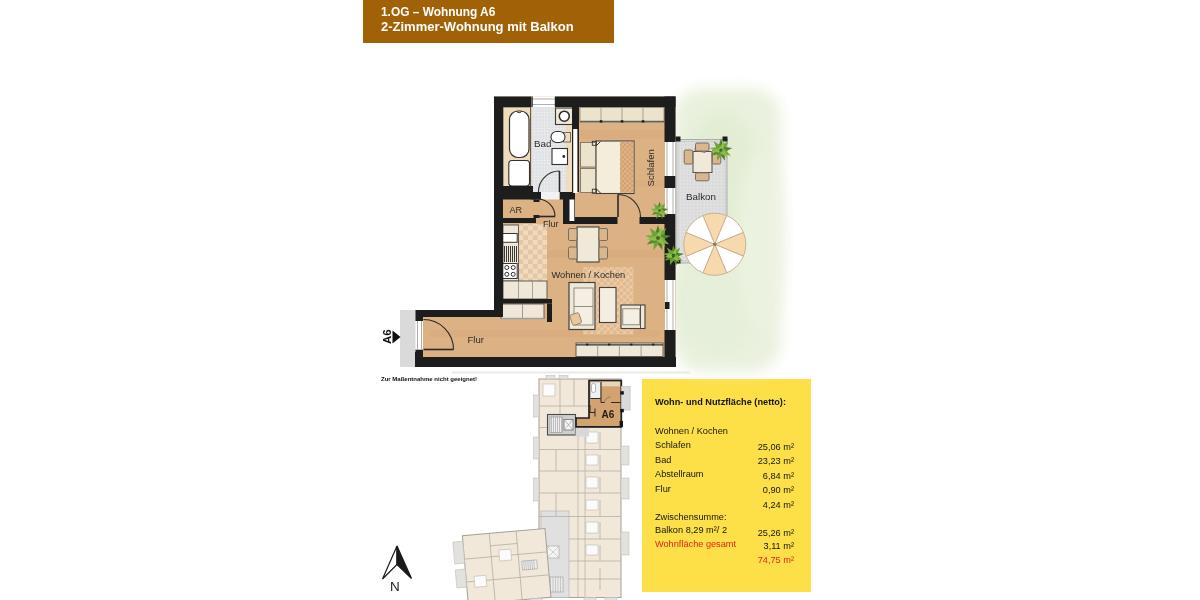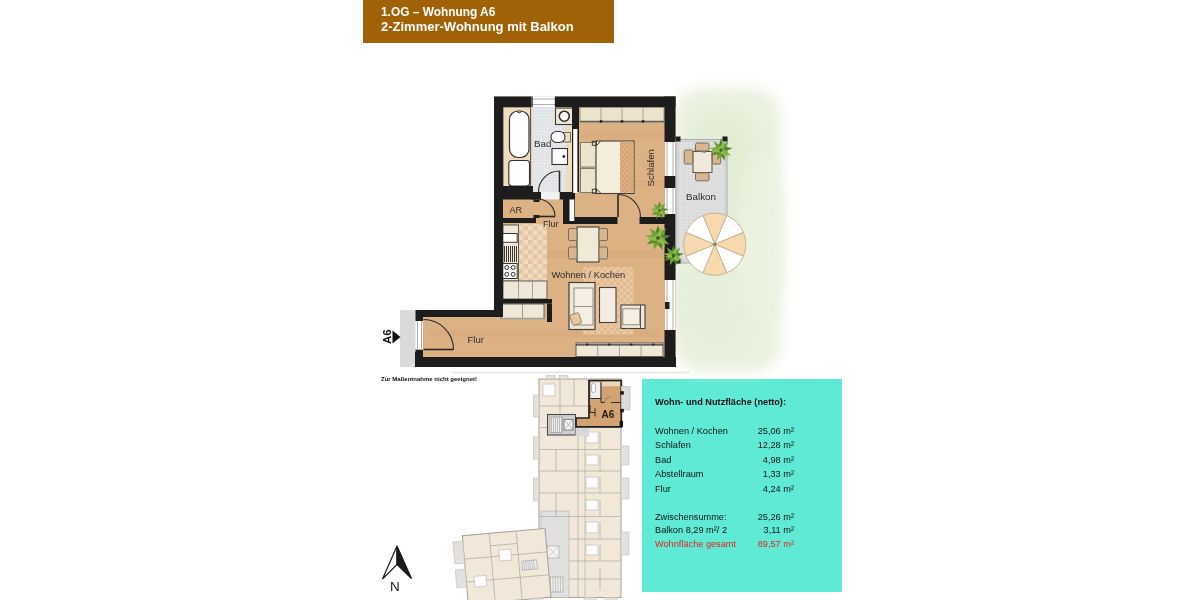--- a/index.html
+++ b/index.html
@@ -2,47 +2,47 @@
 <html><head>
 <meta charset="utf-8">
 <style>
   html,body{margin:0;padding:0;width:1200px;height:600px;background:#ffffff;
     font-family:"Liberation Sans", sans-serif;}
   #page{position:relative;width:1200px;height:600px;overflow:hidden;}
   .hdr{position:absolute;left:363px;top:0;width:251px;height:43px;background:#a16207;color:#fff;}
   .hdr .t1{position:absolute;left:18px;top:4.5px;font-size:11.9px;font-weight:bold;}
   .hdr .t2{position:absolute;left:18px;top:18.8px;font-size:13px;font-weight:bold;text-align:center;}
   .note{position:absolute;left:381px;top:375.5px;font-size:6px;font-weight:bold;color:#111;}
-  .ibox{position:absolute;left:642px;top:378.5px;width:200px;height:213px;background:#5eead4;}
+  .ibox{position:absolute;left:642px;top:378.5px;width:169px;height:213px;background:#fde047;}
   .ibox .tt{position:absolute;left:13px;top:18.5px;font-size:9.2px;font-weight:bold;color:#141414;}
   .row{position:absolute;left:13px;width:139px;height:12px;font-size:9.2px;color:#141414;}
-  .row .v{position:absolute;right:0;top:0;}
+  .row .v{position:absolute;right:0;top:16px;}
   .red{color:#e42320;font-weight:normal;}
 </style>
 </head>
 <body>
 <div id="page">
 
 <div class="hdr">
   <div class="t1">1.OG – Wohnung A6</div>
   <div class="t2">2-Zimmer-Wohnung mit Balkon</div>
 </div>
 
 <div class="note">Zur Maßentnahme nicht geeignet!</div>
 
 <div class="ibox">
   <div class="tt">Wohn- und Nutzfläche (netto):</div>
   <div class="row" style="top:47px">Wohnen / Kochen<span class="v">25,06 m²</span></div>
-  <div class="row" style="top:61.5px">Schlafen<span class="v">12,28 m²</span></div>
-  <div class="row" style="top:76px">Bad<span class="v">4,98 m²</span></div>
-  <div class="row" style="top:90.5px">Abstellraum<span class="v">1,33 m²</span></div>
+  <div class="row" style="top:61.5px">Schlafen<span class="v">23,23 m²</span></div>
+  <div class="row" style="top:76px">Bad<span class="v">6,84 m²</span></div>
+  <div class="row" style="top:90.5px">Abstellraum<span class="v">0,90 m²</span></div>
   <div class="row" style="top:105px">Flur<span class="v">4,24 m²</span></div>
   <div class="row" style="top:133.5px">Zwischensumme:<span class="v">25,26 m²</span></div>
   <div class="row" style="top:146px">Balkon 8,29 m²/ 2<span class="v">3,11 m²</span></div>
-  <div class="row red" style="top:160px">Wohnfläche gesamt<span class="v">89,57 m²</span></div>
+  <div class="row red" style="top:160px">Wohnfläche gesamt<span class="v">74,75 m²</span></div>
 </div>
 <svg width="1200" height="600" viewBox="0 0 1200 600" style="position:absolute;left:0;top:0;" xmlns="http://www.w3.org/2000/svg">
 <defs>
   <pattern id="badTiles" width="3.2" height="3.2" patternUnits="userSpaceOnUse">
     <rect width="3.2" height="3.2" fill="#e0e1e5"></rect>
     <path d="M0 0H3.2M0 0V3.2" stroke="#f2f3f5" stroke-width="0.7" fill="none"></path>
   </pattern>
   <pattern id="balTiles" width="3.4" height="3.4" patternUnits="userSpaceOnUse">
     <rect width="3.4" height="3.4" fill="#d9dad9"></rect>
     <path d="M0 0H3.4M0 0V3.4" stroke="#eceded" stroke-width="0.7" fill="none"></path>

